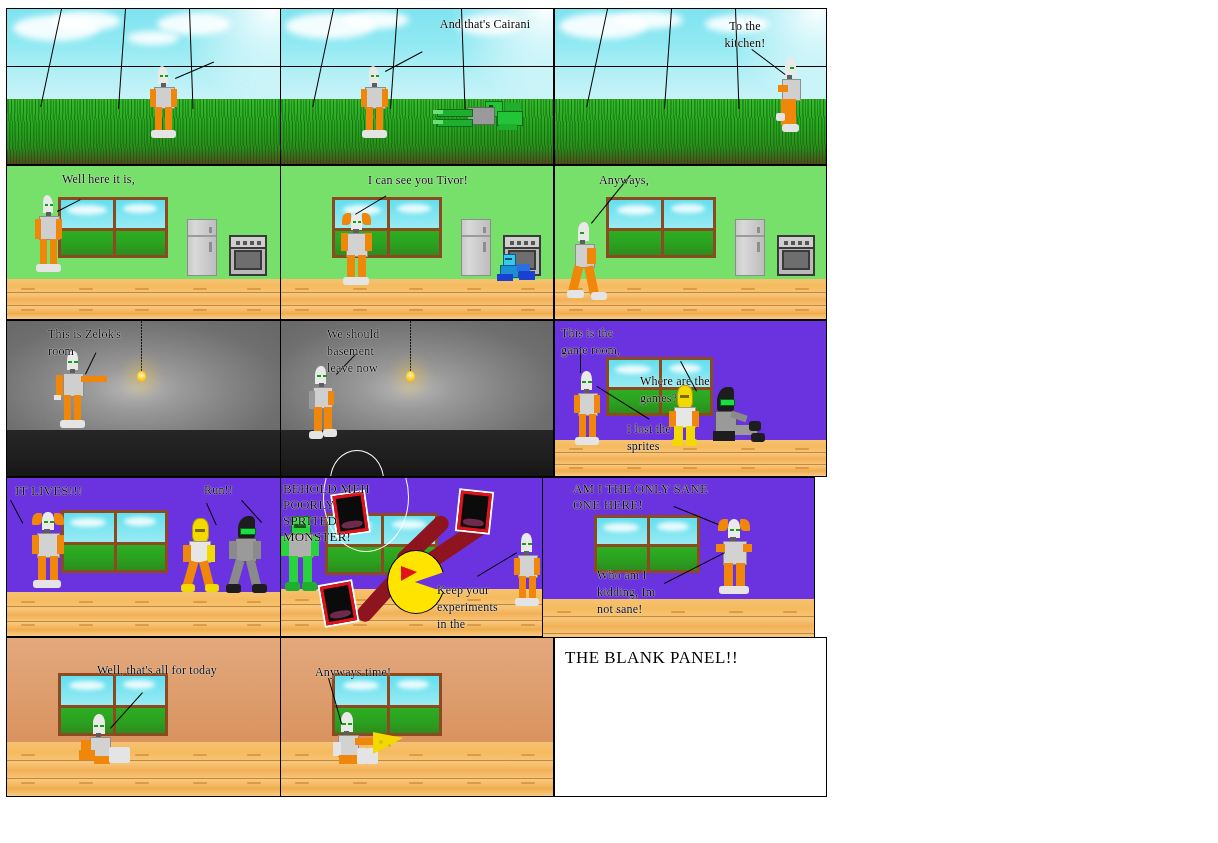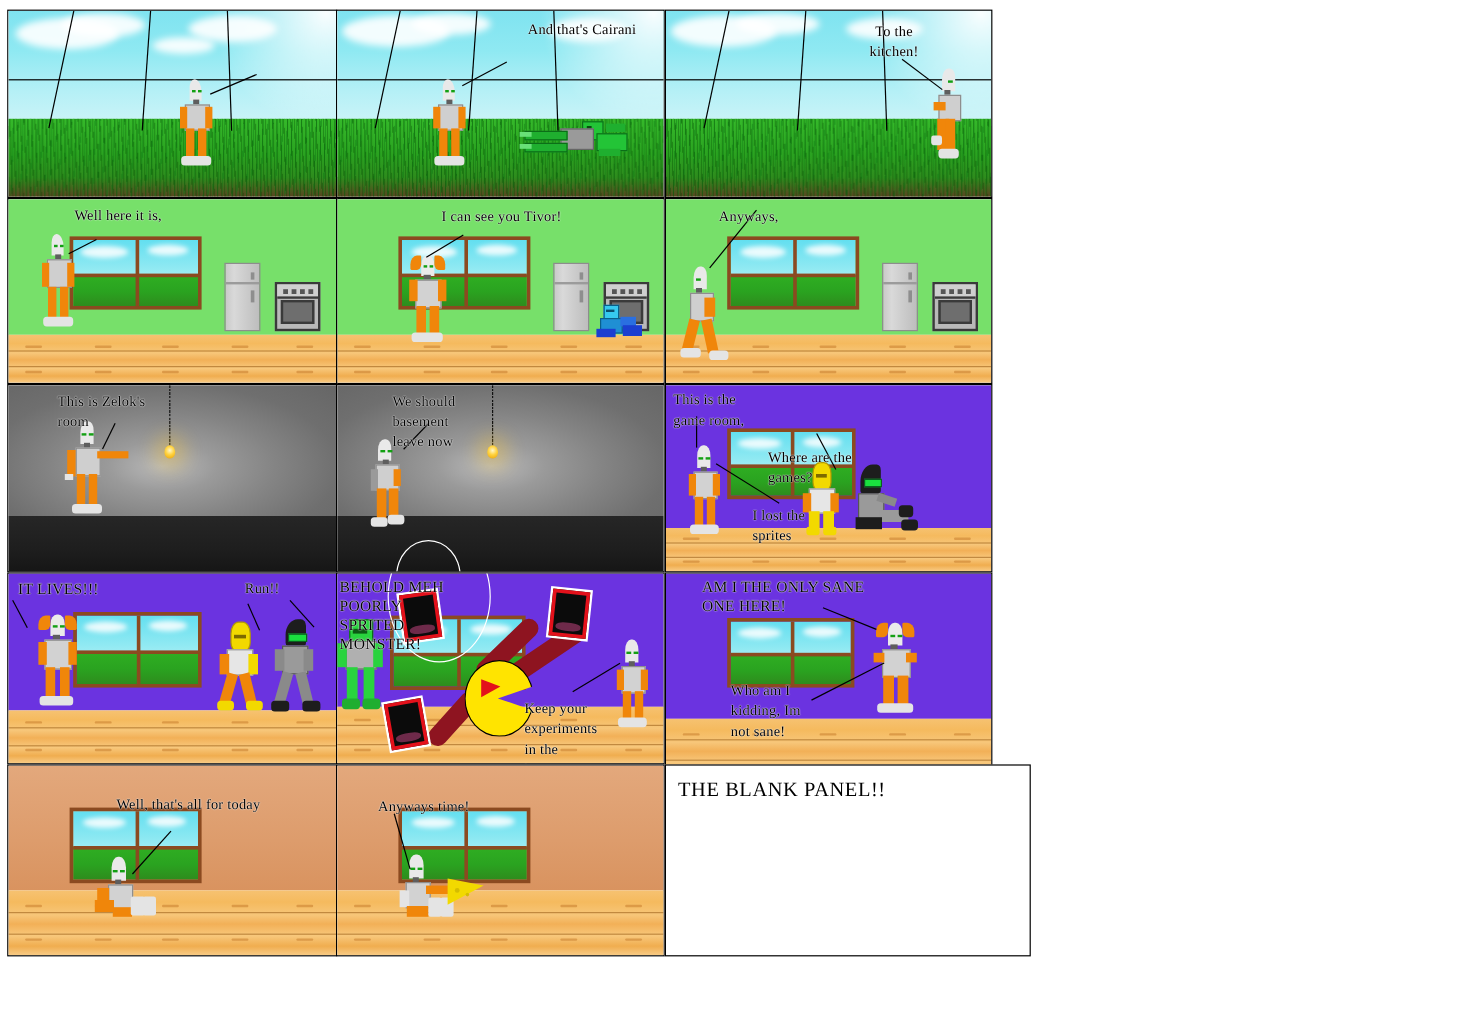--- a/index.html
+++ b/index.html
@@ -570,21 +570,21 @@
     <div class="bubbletext" style="left:2px;top:3px;width:92px;font-size:13px;line-height:16px;">BEHOLD MEH
 POORLY
 SPRITED
 MONSTER!</div>
     <div class="bubbletext" style="left:156px;top:104px;width:80px;">Keep your
 experiments
 in the
 basement</div>
   </div>
 
-  <div class="panel" style="left:548px;top:469px;width:273px;height:175px;">
+  <div class="panel" style="left:536px;top:469px;width:273px;height:175px;">
     <div class="wall" style="height:70%;background:#6b33e0;"></div>
     <div class="floor" style="height:30%;">
       <div class="floorpeg" style="left:14px;top:22%;"></div>
         <div class="floorpeg" style="left:72px;top:22%;"></div>
       <div class="floorpeg" style="left:128px;top:22%;"></div>
         <div class="floorpeg" style="left:186px;top:22%;"></div>
       <div class="floorpeg" style="left:240px;top:22%;"></div>
       <div class="floorpeg" style="left:14px;top:74%;"></div>
         <div class="floorpeg" style="left:72px;top:74%;"></div>
       <div class="floorpeg" style="left:128px;top:74%;"></div>
@@ -688,17 +688,17 @@
       <div class="px" style="left:24px;top:36px;width:11px;height:16px;background:#e4e4e4;border-radius:2px;"></div>
       <div class="px" style="left:34px;top:36px;width:11px;height:16px;background:#e4e4e4;border-radius:2px;"></div>
       <div style="position:absolute;left:40px;top:20px;width:0;height:0;border-left:30px solid #f2d900;border-top:6px solid transparent;border-bottom:16px solid transparent;"></div>
       <div style="position:absolute;left:46px;top:28px;width:4px;height:4px;border-radius:50%;background:#d5bd00;"></div>
       <div style="position:absolute;left:55px;top:32px;width:3px;height:3px;border-radius:50%;background:#d5bd00;"></div>
     </div>
     <div class="ptr" style="left:48px;top:40px;width:48px;transform:rotate(74deg);"></div>
     <div class="bubbletext" style="left:34px;top:26px;width:110px;">Anyways time!</div>
   </div>
 
-  <div class="panel blankpanel" style="left:548px;top:629px;width:305px;height:160px;">
+  <div class="panel blankpanel" style="left:548px;top:629px;width:273px;height:160px;">
     <div class="bubbletext" style="left:10px;top:10px;width:250px;font-size:17px;line-height:20px;letter-spacing:.5px;">THE BLANK PANEL!!</div>
   </div>
 
 </div>
 
 </body></html>

